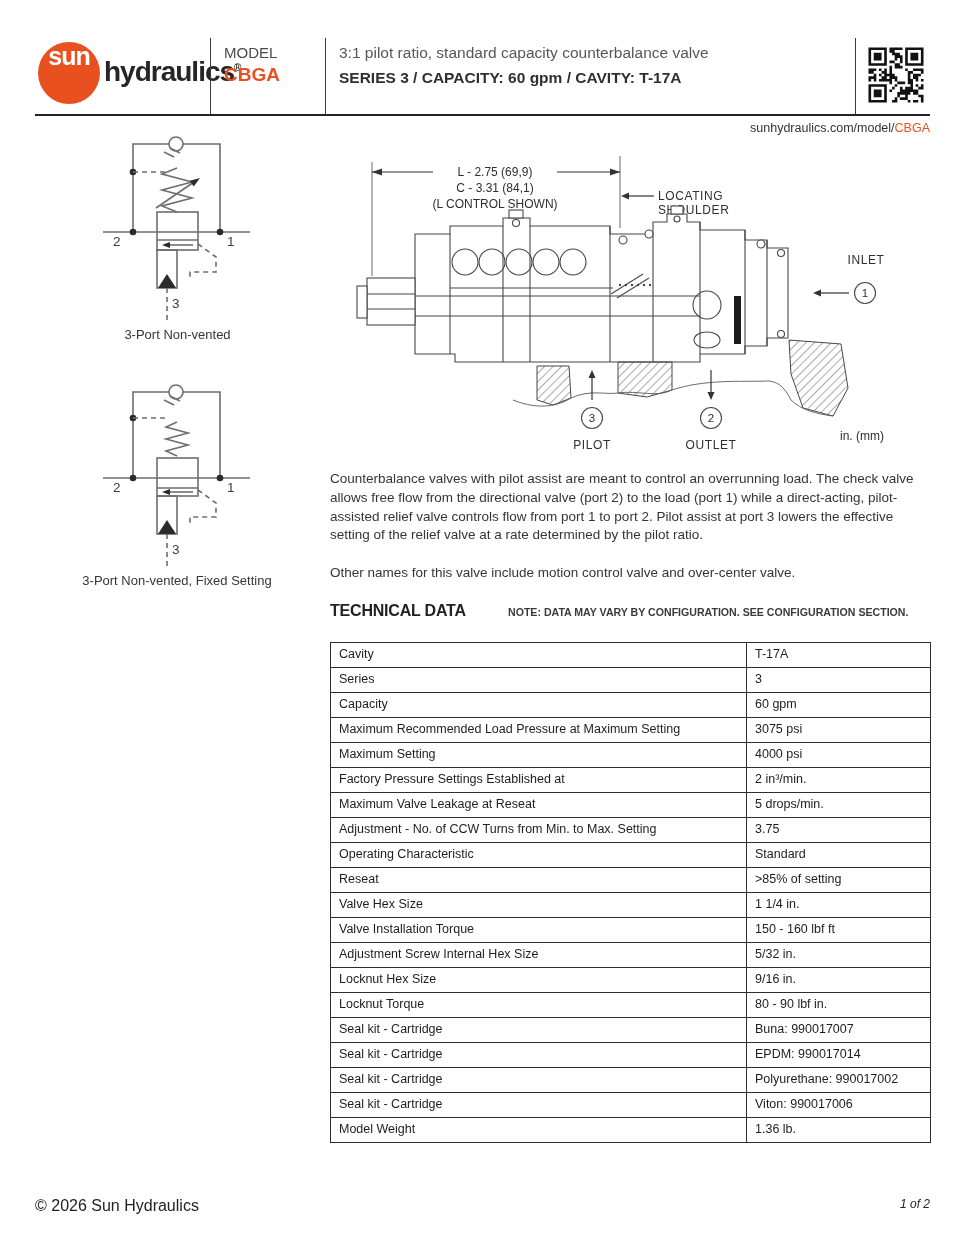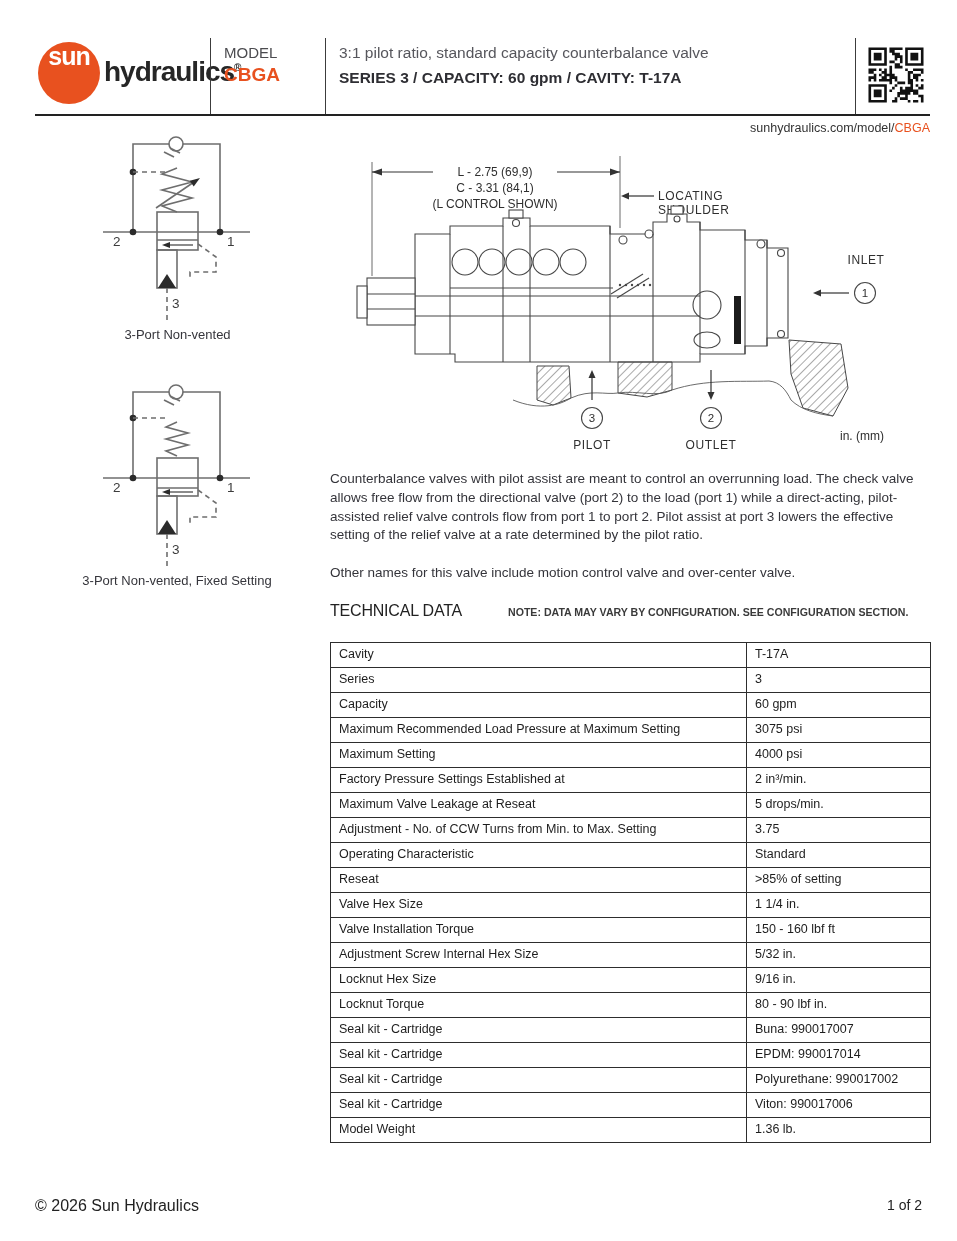--- a/index.html
+++ b/index.html
@@ -36,30 +36,30 @@
   .cs-blk{fill:#1b1b1b;stroke:none;}
   .cs-hatch{fill:url(#hatch);stroke:#474747;stroke-width:1;}
   .dwg-txt{font-size:12px;fill:#2f2f2f;letter-spacing:0.6px;}
   .dim-txt{font-size:12px;fill:#2f2f2f;}
   .num-txt{font-size:11.5px;fill:#2f2f2f;}
   .arr{fill:#333;stroke:none;}
   .arr-line{stroke:#333;stroke-width:1.2;fill:none;}
   
   .desc{position:absolute;left:330px;top:470px;width:597px;font-size:13.5px;line-height:18.8px;color:#34343a;}
   .desc p{margin:0 0 19px 0;}
-  .td-head{position:absolute;left:330px;top:602px;font-size:16px;font-weight:normal;color:#222;letter-spacing:-0.2px;}
+  .td-head{position:absolute;left:330px;top:602px;font-size:16px;font-weight:bold;color:#222;letter-spacing:-0.2px;}
   .td-note{position:absolute;left:508px;top:606px;font-size:10.6px;font-weight:600;color:#3a3a3a;}
   table.spec{position:absolute;left:330px;top:642px;width:598px;border-collapse:collapse;table-layout:fixed;}
   table.spec td{border:1px solid #2d2d2d;font-size:12.5px;color:#1d1d1d;padding:5px 8px 6px 8px;line-height:13px;
     white-space:nowrap;overflow:hidden;}
   table.spec td.lbl{width:399px;}
   table.spec td.val{width:167px;margin-left:28px;}
   
   .foot-left{position:absolute;left:35px;top:1197px;font-size:16px;color:#222;}
-  .foot-right{position:absolute;right:35px;top:1197px;font-size:14px;color:#222;}
+  .foot-right{position:absolute;right:27px;top:1197px;font-size:12px;color:#222;font-style:italic;}
 </style>
 </head>
 <body>
 
 <div>
   <div class="logo-circle">
     <span class="logo-sun">sun</span>
   </div>
   <div class="logo-word"><span>hydraulics</span><span class="logo-reg">®</span></div>
 

